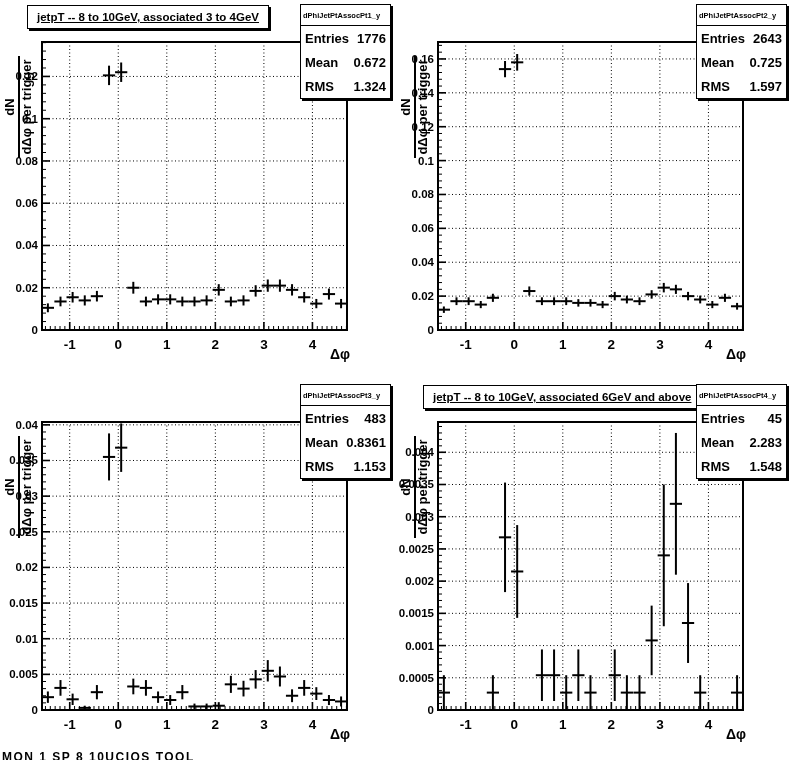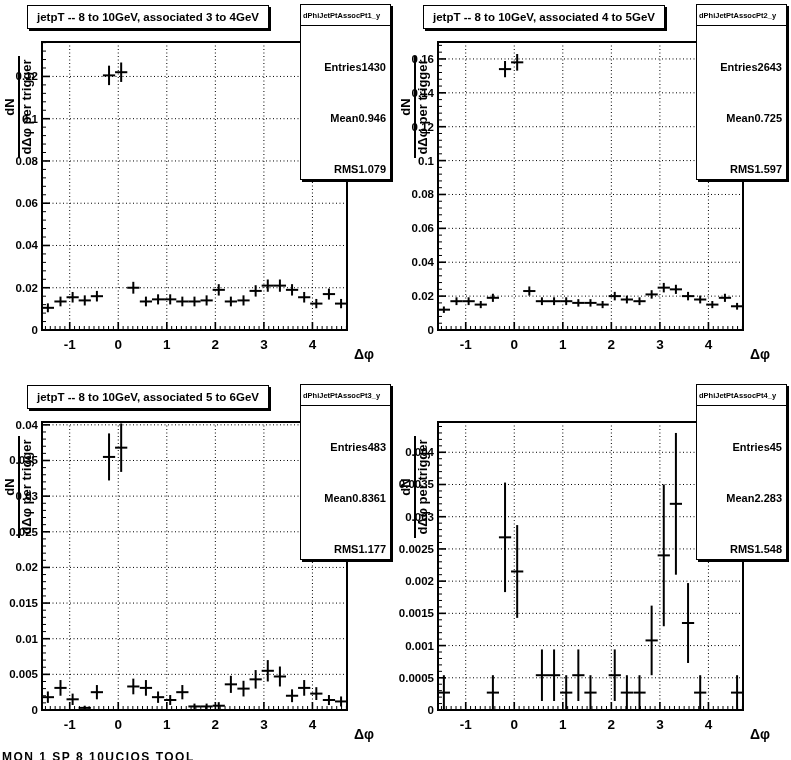--- a/index.html
+++ b/index.html
@@ -3,31 +3,31 @@
 <meta charset="utf-8">
 <style>
   html,body{margin:0;padding:0;background:#fff;}
   .canvas{position:relative;width:791px;height:760px;background:#ffffff;overflow:hidden;
           font-family:"Liberation Sans",sans-serif;color:#000;}
   .panel{position:absolute;width:395px;height:380px;overflow:visible;}
   .panel svg{position:absolute;left:0;top:0;overflow:hidden;}
   .titlebox{position:absolute;left:27px;top:5px;height:22px;line-height:22px;
             display:inline-block;padding:0 9px;text-align:center;background:#fff;
             border:1px solid #000;box-shadow:2px 2px 0 #000;font-size:11.5px;font-weight:bold;
-            white-space:nowrap;z-index:3;}
+            white-space:nowrap;z-index:3;text-decoration:underline;}
   .statbox{position:absolute;left:300px;top:4px;width:89px;background:#fff;border:1px solid #000;
            box-shadow:2px 2px 0 #000;z-index:3;font-weight:bold;}
   .stat-header{font-size:7.5px;text-align:center;padding:6px 14px 5px 2px;border-bottom:1px solid #000;
                white-space:nowrap;}
-  .stat-row{display:flex;justify-content:flex-end;font-size:11px;padding:5px 4px 4px 4px;margin-top:30px;}
+  .stat-row{display:flex;justify-content:space-between;font-size:13px;padding:5px 4px 4px 4px;}
   .ytitle{position:absolute;left:-66px;top:88px;width:170px;height:38px;
           transform:rotate(-90deg);display:flex;align-items:center;justify-content:center;z-index:2;}
   .frac{text-align:center;font-weight:bold;font-size:13px;line-height:1.12;white-space:nowrap;}
   .frac .den{border-top:2px solid #000;padding:0 3px;}
-  .xlabel{position:absolute;left:330px;top:346px;font-size:14px;font-weight:bold;z-index:2;margin-left:24px;}
+  .xlabel{position:absolute;left:330px;top:346px;font-size:14px;font-weight:bold;z-index:2;}
   .footer{position:absolute;left:2px;top:750px;width:320px;height:10px;overflow:hidden;
           font-size:12px;font-weight:bold;letter-spacing:1.5px;line-height:15px;white-space:nowrap;}
 </style>
 </head>
 <body>
 
 <div class="canvas">
   <div id="panels">
       <div class="panel" style="left: 0px; top: 0px;">
         <svg width="395" height="380" viewBox="0 0 395 380">
@@ -219,29 +219,29 @@
             <div class="num">dN</div>
             <div class="den">dΔφ per trigger</div>
           </div>
         </div>
         <div class="xlabel">Δφ</div>
         <div class="titlebox">jetpT -- 8 to 10GeV, associated 3 to 4GeV</div>
         <div class="statbox">
           <div class="stat-header">dPhiJetPtAssocPt1_y</div>
           <div class="stat-row">
             <span>Entries</span>
-            <span>1430</span>
+            <span>1776</span>
           </div>
           <div class="stat-row">
             <span>Mean</span>
-            <span>0.946</span>
+            <span>0.672</span>
           </div>
           <div class="stat-row">
             <span>RMS</span>
-            <span>1.079</span>
+            <span>1.324</span>
           </div>
         </div>
       </div>
       <div class="panel" style="left: 396px; top: 0px;">
         <svg width="395" height="380" viewBox="0 0 395 380">
           <g>
             <line x1="69.71844660194175" y1="42" x2="69.71844660194175" y2="330" stroke="#000" stroke-width="1" stroke-dasharray="1 2.5"></line>
             <line x1="118.26213592233009" y1="42" x2="118.26213592233009" y2="330" stroke="#000" stroke-width="1" stroke-dasharray="1 2.5"></line>
             <line x1="166.80582524271844" y1="42" x2="166.80582524271844" y2="330" stroke="#000" stroke-width="1" stroke-dasharray="1 2.5"></line>
             <line x1="215.3495145631068" y1="42" x2="215.3495145631068" y2="330" stroke="#000" stroke-width="1" stroke-dasharray="1 2.5"></line>
@@ -435,21 +435,20 @@
             <text x="38" y="62.94117647058823" text-anchor="end" font-size="11.5" font-weight="bold" fill="#000" font-family="&quot;Liberation Sans&quot;, sans-serif">0.16</text>
           </g>
         </svg>
         <div class="ytitle">
           <div class="frac">
             <div class="num">dN</div>
             <div class="den">dΔφ per trigger</div>
           </div>
         </div>
         <div class="xlabel">Δφ</div>
-        <div class="titlebox">jetpT -- 8 to 10GeV, associated 4 to 5GeV</div>
         <div class="statbox">
           <div class="stat-header">dPhiJetPtAssocPt2_y</div>
           <div class="stat-row">
             <span>Entries</span>
             <span>2643</span>
           </div>
           <div class="stat-row">
             <span>Mean</span>
             <span>0.725</span>
           </div>
@@ -654,34 +653,33 @@
             <text x="38" y="48.851485148514826" text-anchor="end" font-size="11.5" font-weight="bold" fill="#000" font-family="&quot;Liberation Sans&quot;, sans-serif">0.04</text>
           </g>
         </svg>
         <div class="ytitle">
           <div class="frac">
             <div class="num">dN</div>
             <div class="den">dΔφ per trigger</div>
           </div>
         </div>
         <div class="xlabel">Δφ</div>
-        <div class="titlebox">jetpT -- 8 to 10GeV, associated 5 to 6GeV</div>
         <div class="statbox">
           <div class="stat-header">dPhiJetPtAssocPt3_y</div>
           <div class="stat-row">
             <span>Entries</span>
             <span>483</span>
           </div>
           <div class="stat-row">
             <span>Mean</span>
             <span>0.8361</span>
           </div>
           <div class="stat-row">
             <span>RMS</span>
-            <span>1.177</span>
+            <span>1.153</span>
           </div>
         </div>
       </div>
       <div class="panel" style="left: 396px; top: 380px;">
         <svg width="395" height="380" viewBox="0 0 395 380">
           <g>
             <line x1="69.71844660194175" y1="42" x2="69.71844660194175" y2="330" stroke="#000" stroke-width="1" stroke-dasharray="1 2.5"></line>
             <line x1="118.26213592233009" y1="42" x2="118.26213592233009" y2="330" stroke="#000" stroke-width="1" stroke-dasharray="1 2.5"></line>
             <line x1="166.80582524271844" y1="42" x2="166.80582524271844" y2="330" stroke="#000" stroke-width="1" stroke-dasharray="1 2.5"></line>
             <line x1="215.3495145631068" y1="42" x2="215.3495145631068" y2="330" stroke="#000" stroke-width="1" stroke-dasharray="1 2.5"></line>
@@ -863,20 +861,21 @@
             <text x="38" y="76.2818791946309" text-anchor="end" font-size="11.5" font-weight="bold" fill="#000" font-family="&quot;Liberation Sans&quot;, sans-serif">0.004</text>
           </g>
         </svg>
         <div class="ytitle">
           <div class="frac">
             <div class="num">dN</div>
             <div class="den">dΔφ per trigger</div>
           </div>
         </div>
         <div class="xlabel">Δφ</div>
+        <div class="titlebox">jetpT -- 8 to 10GeV, associated 6GeV and above</div>
         <div class="statbox">
           <div class="stat-header">dPhiJetPtAssocPt4_y</div>
           <div class="stat-row">
             <span>Entries</span>
             <span>45</span>
           </div>
           <div class="stat-row">
             <span>Mean</span>
             <span>2.283</span>
           </div>

